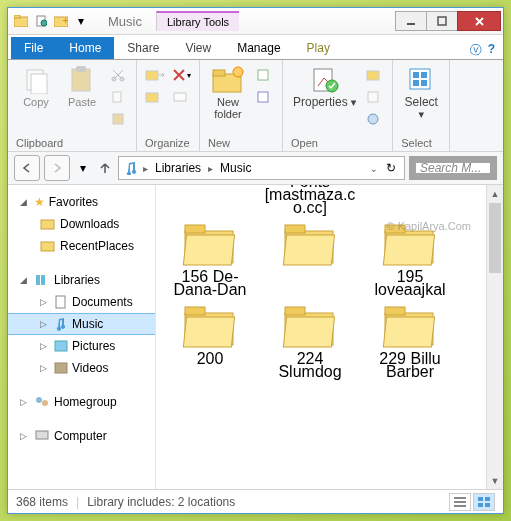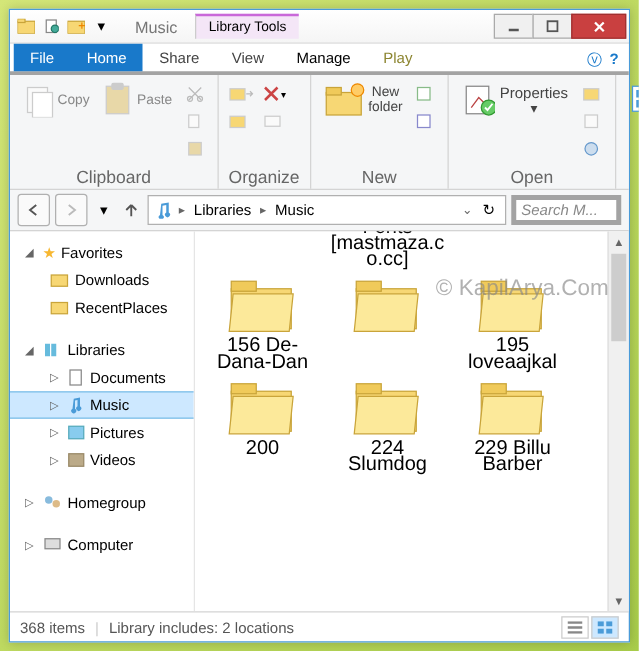--- a/index.html
+++ b/index.html
@@ -9,62 +9,62 @@
 .qat{display:flex;align-items:center;gap:2px;padding:0 4px}
 .qat-btn{width:18px;height:18px;display:flex;align-items:center;justify-content:center}
 .title-text{padding:0 14px;color:#777;font-size:13px}
 .tool-tab{padding:3px 10px;font-size:11px;min-width:76px;text-align:center;border-left:1px solid #ccc;border-top:2px solid}
 .tt1{background:#f4e6f7;border-top-color:#c968d9}
 .tt2{background:#f6f3c4;border-top-color:#c9c236}
 .spacer{flex:1}
 .winbtns{display:flex;margin-right:2px}
 .winbtn{width:32px;height:20px;border:1px solid #aaa;margin-left:-1px;display:flex;align-items:center;justify-content:center;background:#f0f0f0}
 .winbtn.close{background:#c94040;border-color:#a03030;width:44px}
-.ribbon-tabs{height:25px;display:flex;align-items:flex-end;padding-left:3px;background:#fff;border-bottom:3px solid #a3a3a3}
+.ribbon-tabs{height:25px;display:flex;align-items:flex-end;padding-left:3px;background:#fff;border-bottom:1px solid #a3a3a3}
 .rtab{padding:4px 13px;color:#444;cursor:default}
 .rtab.file{background:#1979ca;color:#fff}
 .rtab.active{background:#1979ca;color:#fff}
 .rtab.mng{color:#000000}
 .rtab.play{color:#8c8530}
 .ribbon-help{margin-left:auto;display:flex;gap:6px;padding-right:8px}
 .ribbon{height:92px;background:#f5f6f7;border-bottom:1px solid #d4d4d4;display:flex}
 .rgroup{border-right:1px solid #d4d4d4;padding:4px 8px 2px;display:flex;flex-direction:column;justify-content:space-between}
 .rgroup-body{display:flex;gap:6px;align-items:flex-start;flex:1}
-.rgroup-label{text-align:center;color:#666;font-size:14px;padding-top:2px}
-.bigbtn{display:flex;flex-direction:row;align-items:center;gap:2px;padding:2px;color:#888;min-width:40px}
+.rgroup-label{text-align:left;color:#666;font-size:11px;padding-top:2px}
+.bigbtn{display:flex;flex-direction:column;align-items:center;gap:2px;padding:2px;color:#888;min-width:40px}
 .bigbtn.enabled{color:#444}
 .bigbtn .lbl{font-size:11px;line-height:12px;text-align:center}
 .smallcol{display:flex;flex-direction:column;gap:4px;padding-top:2px}
 .smallbtn{width:20px;height:18px;display:flex;align-items:center;justify-content:center}
 .navbar{height:33px;background:#f5f6f7;border-bottom:1px solid #d4d4d4;display:flex;align-items:center;padding:0 6px;gap:4px}
 .navbtn{width:26px;height:26px;border:1px solid #b0b0b0;border-radius:3px;display:flex;align-items:center;justify-content:center;background:#fafafa}
 .navbtn.sm{width:18px;border:none;background:none}
 .addr{flex:1;height:24px;border:1px solid #b0b0b0;background:#fff;display:flex;align-items:center;padding:0 4px;gap:4px}
 .addr-seg{padding:0 3px}
 .addr-arrow{color:#666;font-size:10px}
-.search{width:88px;height:24px;border:4px solid #a3a3a3;background:#fff;padding:0 4px;color:#888;font-style:italic;display:flex;align-items:center}
+.search{width:88px;height:24px;border:7px solid #a3a3a3;background:#fff;padding:0 4px;color:#888;font-style:italic;display:flex;align-items:center}
 .content{flex:1;display:flex;overflow:hidden}
 .tree{width:148px;border-right:1px solid #e5e5e5;padding:6px 0;overflow:hidden}
 .tree-item{display:flex;align-items:center;gap:4px;padding:2px 0 2px 12px;height:22px}
 .tree-item.sub{padding-left:32px}
 .tree-item.sel{background:#cde8ff;border:1px solid #7bbde8;border-left:none;border-right:none}
 .tree-exp{width:10px;font-size:9px;color:#666}
 .tree-sep{height:12px}
 .items{flex:1;padding:4px 8px;display:flex;flex-wrap:wrap;align-content:flex-start;gap:4px 8px;position:relative}
 .item{width:92px;display:flex;flex-direction:column;align-items:center;text-align:center}
 .item .name{font-size:16px;line-height:13px;word-wrap:break-word;max-width:92px}
 .folder-ico{width:64px;height:52px;display:flex;align-items:center;justify-content:center}
 .scrollbar{position:absolute;right:0;top:0;width:17px;height:100%;background:#f0f0f0;border-left:1px solid #ddd;display:flex;flex-direction:column}
 .sb-btn{height:17px;display:flex;align-items:center;justify-content:center;font-size:9px;color:#666}
 .sb-thumb{background:#cdcdcd;margin:1px 2px;height:70px}
 .status{height:24px;border-top:1px solid #d4d4d4;display:flex;align-items:center;padding:0 8px;gap:8px;font-size:11px;color:#555}
 .status-sep{color:#ccc}
 .status-icons{margin-left:auto;display:flex;gap:2px}
 .status-icon{width:22px;height:18px;border:1px solid #ccc;display:flex;align-items:center;justify-content:center}
-.watermark{position:absolute;top:220px;right:24px;color:#888;font-size:18px;opacity:.65;pointer-events:none}
+.watermark{position:absolute;top:220px;right:40px;color:#888;font-size:11px;opacity:.65;pointer-events:none}
 </style>
 </head>
 <body>
 
 <div class="window">
 
   <div class="titlebar">
     <div class="qat">
       <div class="qat-btn">
           <svg width="14" height="12">

